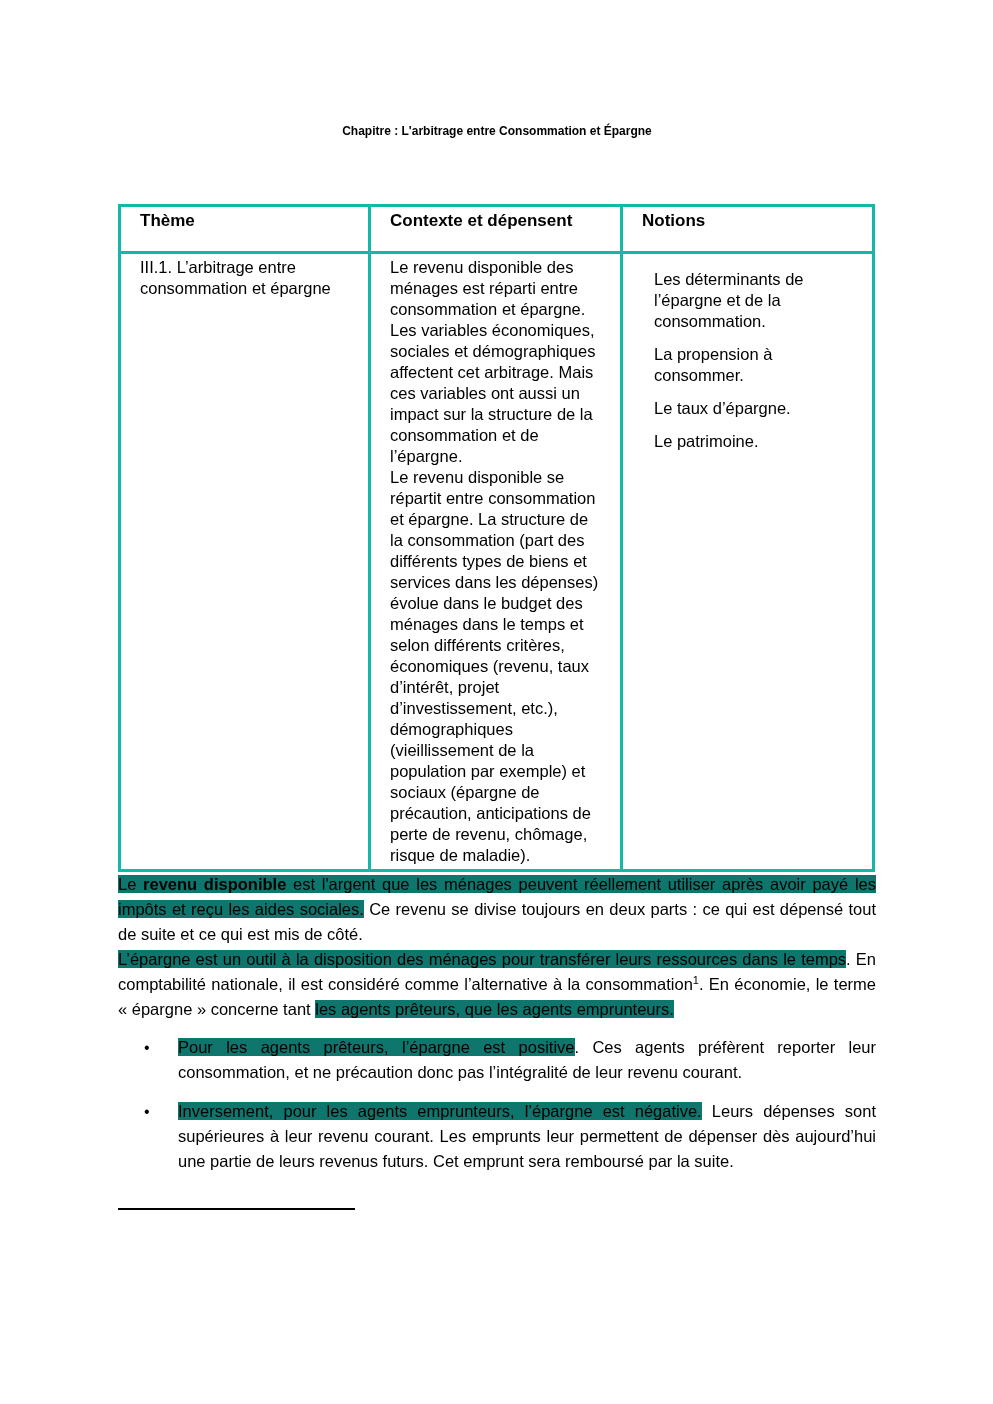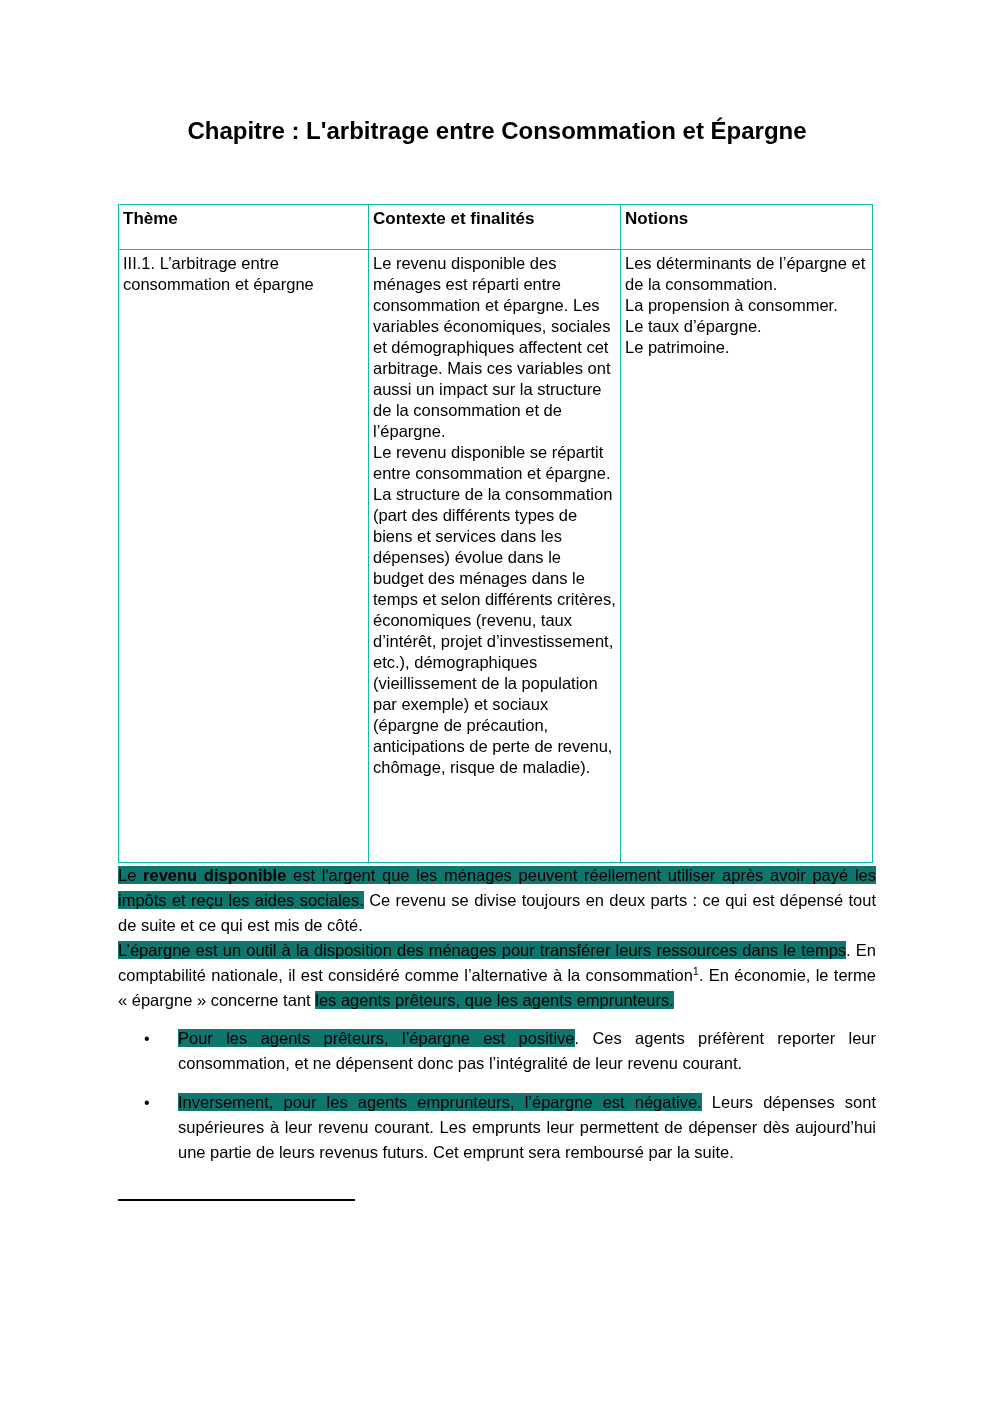--- a/index.html
+++ b/index.html
@@ -16,49 +16,49 @@
   }
   .content {
     position: absolute;
     left: 118px;
     top: 0;
     width: 758px;
   }
   h1.doc-title {
     margin: 0;
     padding-top: 116px;
-    font-size: 24px;
+    font-size: 12px;
     line-height: 30px;
     font-weight: bold;
     text-align: center;
   }
   table.syllabus {
     margin-top: 58px;
     border-collapse: collapse;
     table-layout: fixed;
     width: 754px;
     font-size: 16.5px;
     line-height: 21px;
   }
   table.syllabus th, table.syllabus td {
-    border: 1px solid #14b8a6;
+    border: 3px solid #14b8a6;
     vertical-align: top;
-    padding: 3px 4px;
+    padding: 3px 19px;
     word-wrap: break-word;
   }
   table.syllabus th {
     text-align: left;
     font-size: 17px;
     height: 38px;
     font-weight: bold;
   }
   tr.table-body-row { height: 613px; }
   .theme-cell-text { font-weight: normal; }
   td .cell-para { margin: 0; }
-  .notion-line { margin: 0; }
+  .notion-line { margin: 12px; }
   .body-text p.para {
     margin: 0;
     font-size: 16.5px;
     line-height: 25px;
     text-align: justify;
   }
   p.para-1 { margin-top: 33px; }
   p.para-2 { margin-top: 12px; }
   .hl { background: #0f766e; }
   .b { font-weight: bold; }
@@ -104,21 +104,21 @@
 
     <table class="syllabus">
       <colgroup>
         <col style="width:250px">
           <col style="width:252px">
           <col style="width:252px">
       </colgroup>
       <thead>
         <tr>
           <th>Thème</th>
-          <th>Contexte et finalités</th>
+          <th>Contexte et dépensent</th>
           <th>Notions</th>
         </tr>
       </thead>
       <tbody>
         <tr class="table-body-row">
           <td>
             <div class="theme-cell-text">III.1. L’arbitrage entre consommation et épargne</div>
           </td>
           <td>
             <p class="cell-para">Le revenu disponible des ménages est réparti entre consommation et épargne. Les variables économiques, sociales et démographiques affectent cet arbitrage. Mais ces variables ont aussi un impact sur la structure de la consommation et de l’épargne.</p>
@@ -133,21 +133,21 @@
         </tr>
       </tbody>
     </table>
 
     <div class="body-text">
       <p class="para para-1"><span class="hl">Le </span><span class="hl b">revenu disponible</span><span class="hl"> est l'argent que les ménages peuvent réellement utiliser après avoir payé les impôts et reçu les aides sociales.</span><span> Ce revenu se divise toujours en deux parts : ce qui est dépensé tout de suite et ce qui est mis de côté.</span></p>
 
       <p class="para para-2"><span class="hl">L’épargne est un outil à la disposition des ménages pour transférer leurs ressources dans le temps</span><span>. En comptabilité nationale, il est considéré comme l’alternative à la consommation</span><sup class="fnref">1</sup><span>. En économie, le terme « épargne » concerne tant </span><span class="hl">les agents prêteurs, que les agents emprunteurs.</span></p>
 
       <ul class="bullet-list">
-        <li><span class="bullet-dot">•</span><span class="hl">Pour les agents prêteurs, l’épargne est positive</span><span>. Ces agents préfèrent reporter leur consommation, et ne dépensent donc pas l’intégralité de leur revenu courant.</span></li>
+        <li><span class="bullet-dot">•</span><span class="hl">Pour les agents prêteurs, l’épargne est positive</span><span>. Ces agents préfèrent reporter leur consommation, et ne précaution donc pas l’intégralité de leur revenu courant.</span></li>
         <li><span class="bullet-dot">•</span><span class="hl">Inversement, pour les agents emprunteurs, l’épargne est négative.</span><span> Leurs dépenses sont supérieures à leur revenu courant. Les emprunts leur permettent de dépenser dès aujourd’hui une partie de leurs revenus futurs. Cet emprunt sera remboursé par la suite.</span></li>
       </ul>
 
       <div class="footnote-sep"></div>
     </div>
 
   </div>
 </div>
 
 </body></html>

